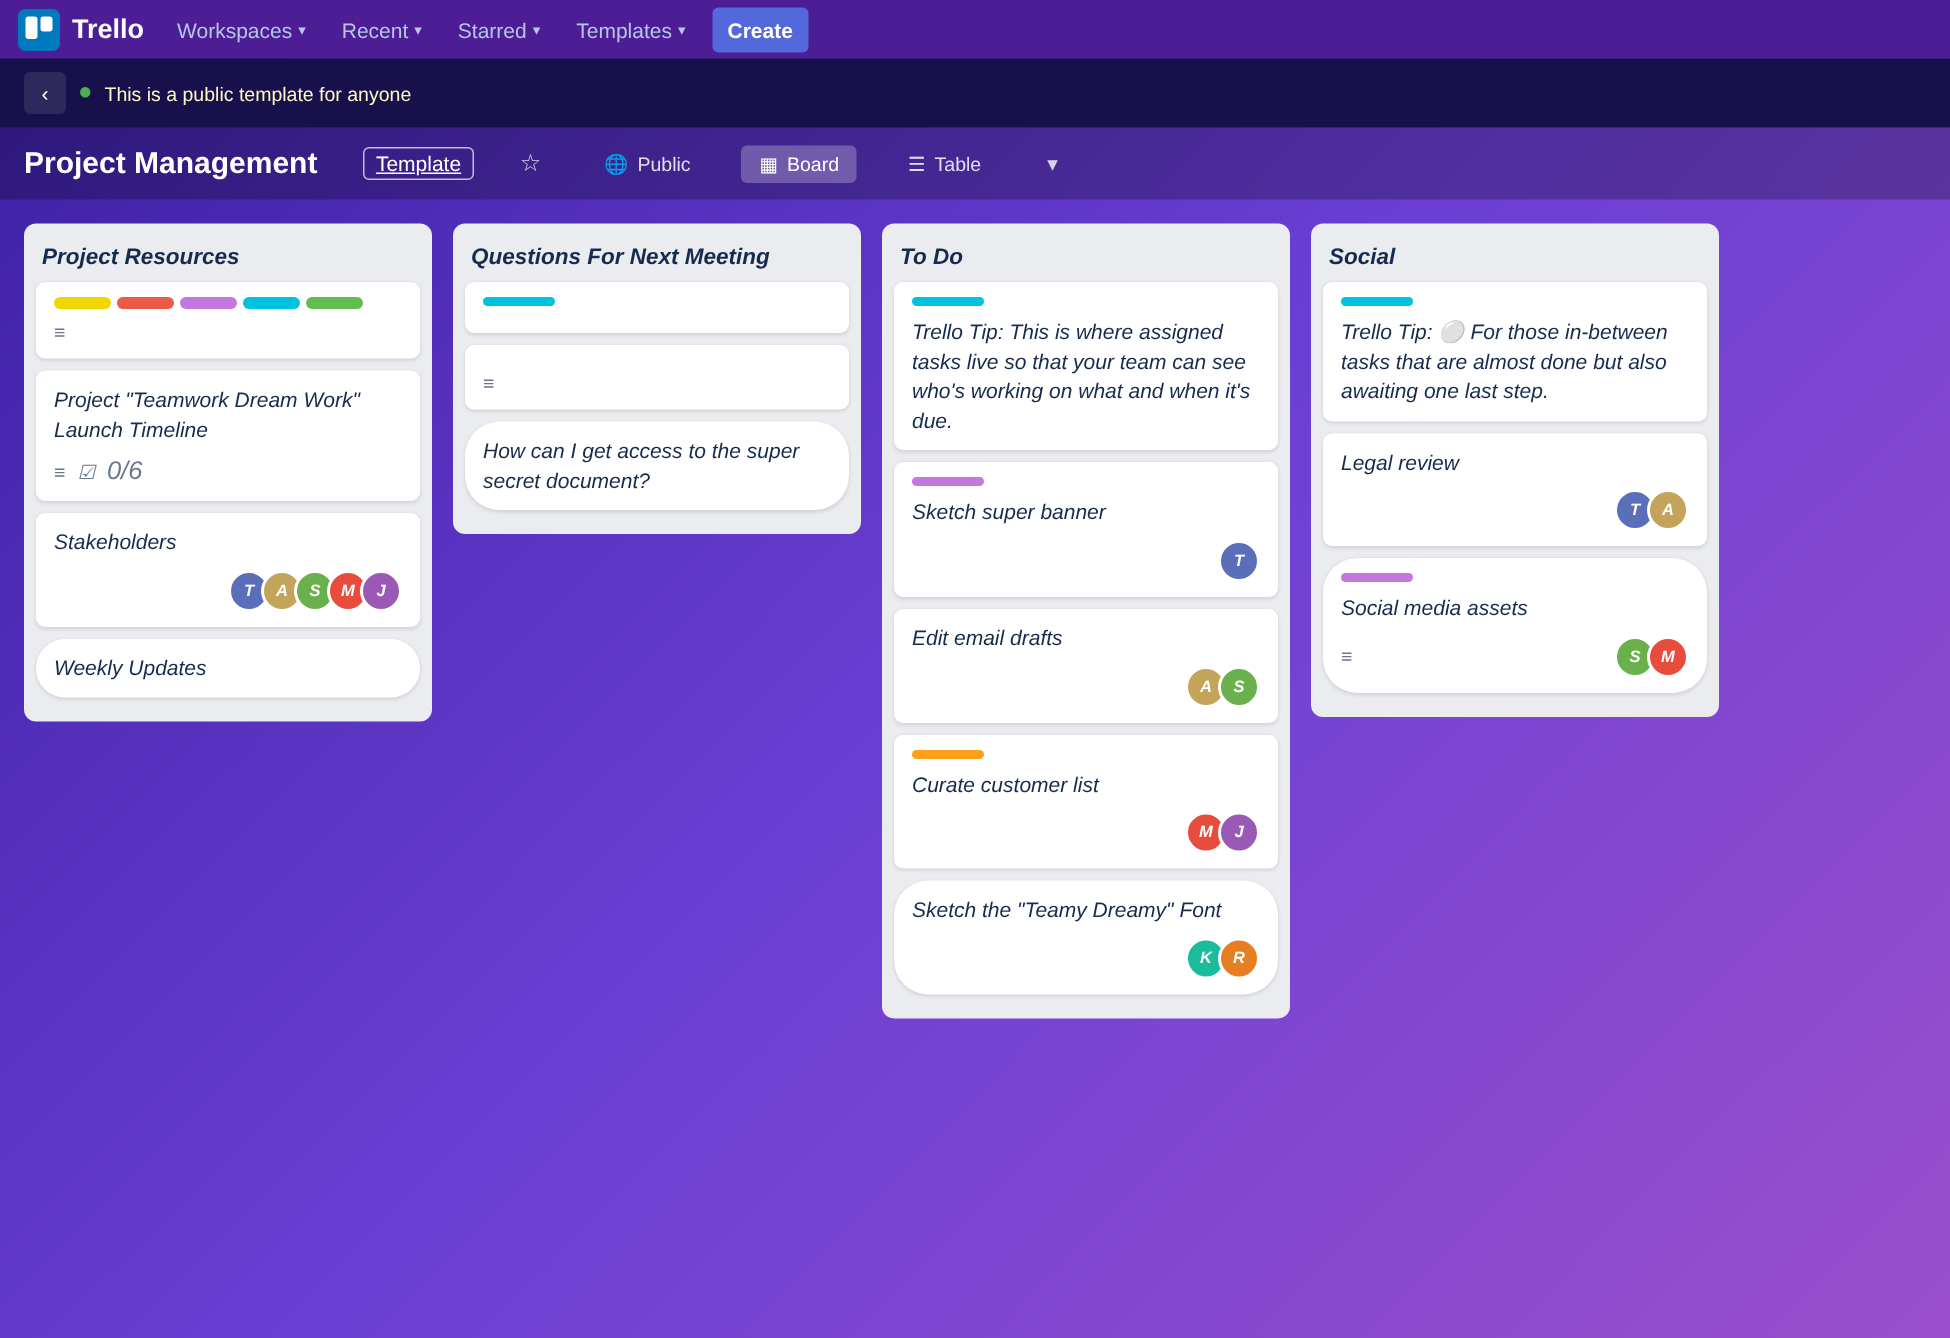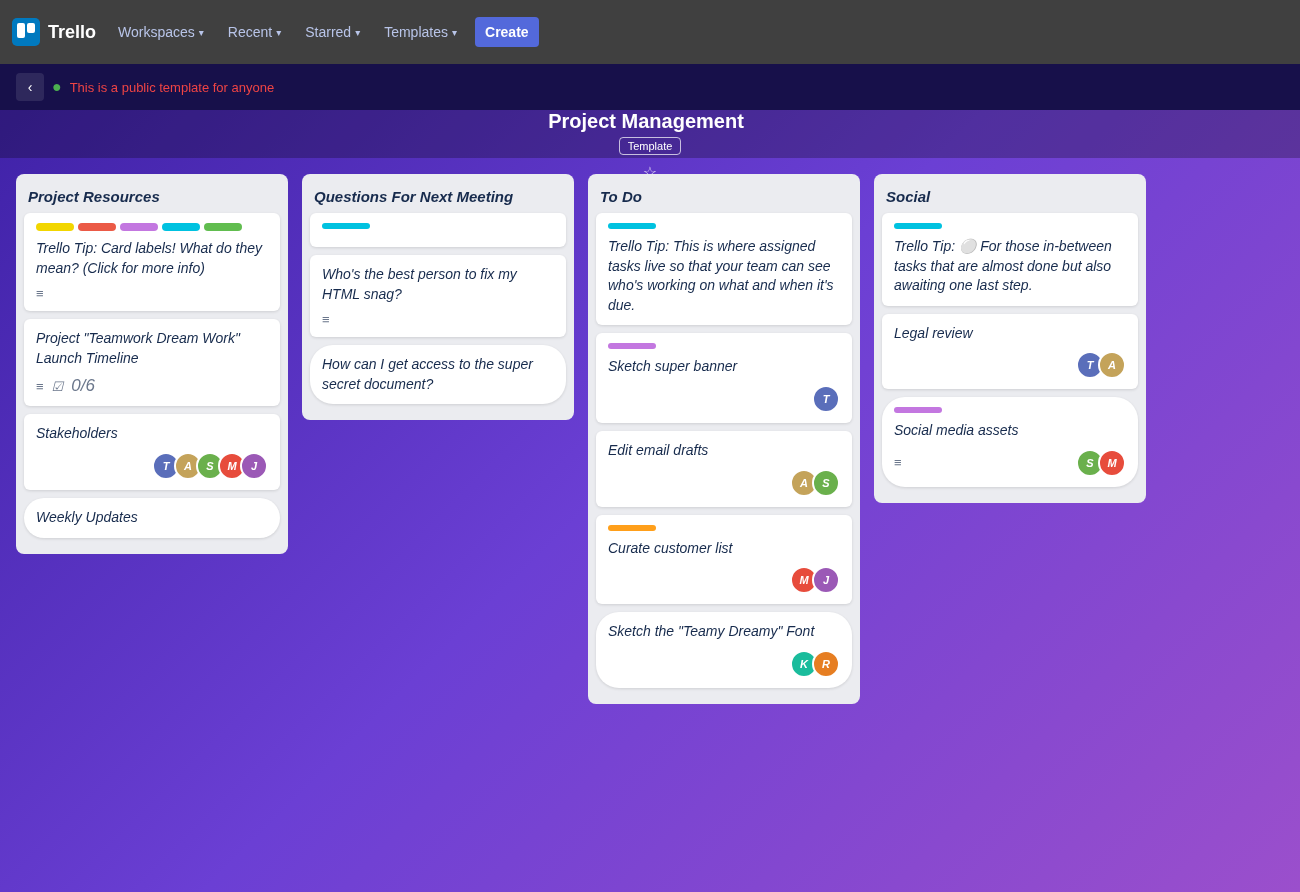--- a/index.html
+++ b/index.html
@@ -1,38 +1,38 @@
 <!DOCTYPE html>
 <html><head>
   <meta charset="utf-8">
   <style>
     * { box-sizing: border-box; margin: 0; padding: 0; }
     body { font-family: -apple-system, BlinkMacSystemFont, 'Segoe UI', sans-serif; background: linear-gradient(135deg, #3b1fa3 0%, #6b3fd4 50%, #9b4fcc 100%); min-height: 892px; overflow-x: hidden; }
 
     
-    .top-nav { background: #404040; height: 64px; display: flex; align-items: center; padding: 0 12px; gap: 4px; }
+    .top-nav { background: #4c1d95; height: 39px; display: flex; align-items: center; padding: 0 12px; gap: 4px; }
     .nav-logo { display: flex; align-items: center; gap: 8px; color: white; font-size: 18px; font-weight: bold; margin-right: 8px; }
     .nav-logo-icon { width: 28px; height: 28px; }
     .nav-btn { color: #b8c4e8; background: none; border: none; font-size: 14px; font-weight: 500; padding: 6px 10px; border-radius: 4px; cursor: pointer; display: flex; align-items: center; gap: 4px; }
     .nav-chevron { font-size: 10px; }
     .create-btn { background: #5369db; color: white; border: none; border-radius: 4px; padding: 7px 10px; font-size: 14px; font-weight: 600; cursor: pointer; margin-left: 4px; }
 
     
-    .board-subheader { background: rgba(0,0,0,0.25); height: 48px; display: flex; align-items: center; padding: 0 30px; gap: 4px; flex-direction: column; }
+    .board-subheader { background: rgba(0,0,0,0.25); height: 48px; display: flex; align-items: center; padding: 0 16px; gap: 22px; }
     .board-title { color: white; font-size: 20px; font-weight: 700; margin-right: 8px; }
-    .template-badge { background: transparent; border: 1.5px solid rgba(255,255,255,0.7); color: white; border-radius: 4px; padding: 2px 8px; font-size: 11px; font-weight: 500; }
+    .template-badge { background: transparent; border: 1.5px solid rgba(255,255,255,0.7); color: white; border-radius: 4px; padding: 2px 8px; font-size: 14px; font-weight: 500; text-decoration: underline; }
     .star-btn { background: none; border: none; color: rgba(255,255,255,0.8); font-size: 16px; cursor: pointer; padding: 4px 8px; }
     .view-btn { background: none; border: none; color: rgba(255,255,255,0.85); font-size: 13px; font-weight: 500; padding: 5px 12px; border-radius: 4px; cursor: pointer; display: flex; align-items: center; gap: 6px; }
     .view-btn.active { background: rgba(255,255,255,0.25); color: white; }
     .more-btn { background: none; border: none; color: rgba(255,255,255,0.8); font-size: 14px; cursor: pointer; padding: 5px 10px; border-radius: 4px; }
 
     
     .public-notice { background: #17104a; height: 46px; display: flex; align-items: center; padding: 0 16px; gap: 8px; }
     .chevron-left { background: rgba(255,255,255,0.1); border: none; color: white; width: 28px; height: 28px; border-radius: 4px; cursor: pointer; font-size: 14px; }
-    .notice-text { color: #ef4444; font-size: 13px; }
+    .notice-text { color: #fef9c3; font-size: 13px; }
     .notice-icon { color: #4caf50; font-size: 16px; }
 
     
     .board-area { padding: 16px; display: flex; gap: 14px; align-items: flex-start; overflow-x: auto; font-style: italic; }
     .column { background: #ebecf0; border-radius: 8px; width: 272px; min-width: 272px; padding: 10px 8px; }
     .column-header { font-size: 15px; font-weight: 700; color: #172b4d; padding: 4px 4px 8px 4px; }
 
     
     .card { background: white; border-radius: 6px; padding: 10px 12px; margin-bottom: 8px; box-shadow: 0 1px 3px rgba(0,0,0,0.12); cursor: pointer; position: relative; }
     .card:last-child { margin-bottom: 6px; border-radius: 23px; }
@@ -118,21 +118,20 @@
     <div class="column-header">Project Resources</div>
 
     <div class="card">
       <div class="card-labels-row">
         <div class="card-label-pill" style="background:#f2d600;"></div>
         <div class="card-label-pill" style="background:#eb5a46;"></div>
         <div class="card-label-pill" style="background:#c377e0;"></div>
         <div class="card-label-pill" style="background:#00c2e0;"></div>
         <div class="card-label-pill" style="background:#61bd4f;"></div>
       </div>
-      <div class="card-text">Trello Tip: Card labels! What do they mean? (Click for more info)</div>
       <div class="card-footer">
         <span class="card-icon">≡</span>
       </div>
     </div>
 
     <div class="card">
       <div class="card-text">Project "Teamwork Dream Work" Launch Timeline</div>
       <div class="card-footer">
         <div class="card-meta">
           <span class="card-icon">≡</span>
@@ -161,21 +160,20 @@
   </div>
 
   <div class="column">
     <div class="column-header">Questions For Next Meeting</div>
 
     <div class="card">
       <div class="card-label-bar cyan"></div>
     </div>
 
     <div class="card">
-      <div class="card-text">Who's the best person to fix my HTML snag?</div>
       <div class="card-footer">
         <span class="card-icon">≡</span>
       </div>
     </div>
 
     <div class="card">
       <div class="card-text">How can I get access to the super secret document?</div>
     </div>
   </div>
 

